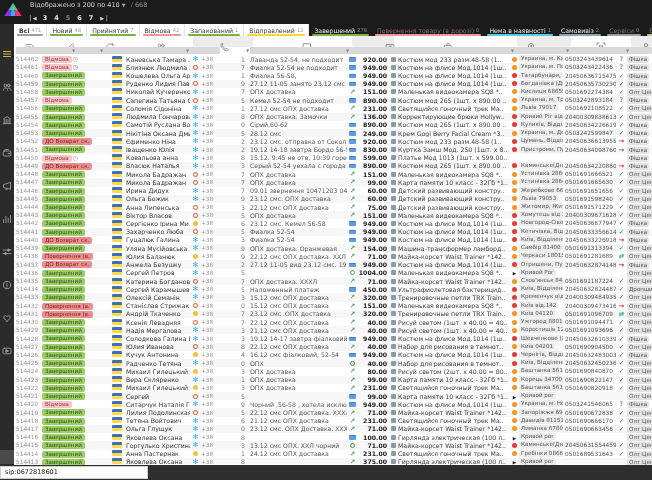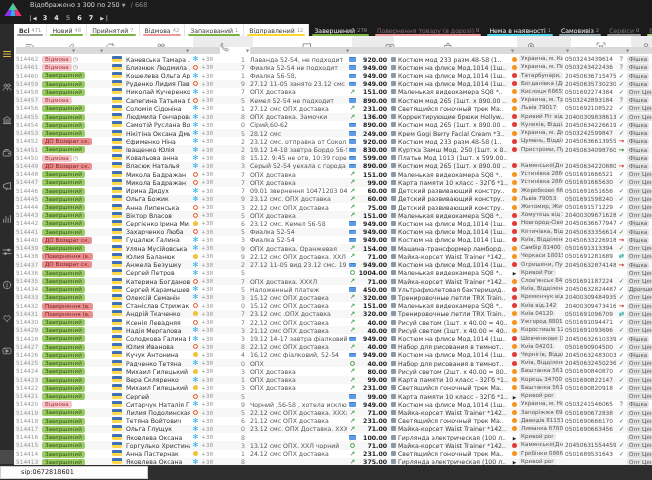--- a/index.html
+++ b/index.html
@@ -82,38 +82,38 @@
   .c-res{width:11px;text-align:center;font-weight:bold;}
   .r-ok{color:#2e7d32;font-size:6.5px;}
   .r-q{color:#9e9e9e;font-size:6.5px;}
   .r-ret{color:#c62828;font-size:6.5px;}
   .r-transit{color:#26a69a;font-size:6.5px;}
   .r-fwd{color:#2e7d32;font-size:6.5px;}
   .c-pr{width:26px;}
   .prchip{display:inline-block;background:#e3e3e3;border-radius:2px;padding:0 2px;font-size:5.6px;line-height:7px;color:#555;white-space:nowrap;}
   
   .bottombar{position:absolute;left:0;bottom:0;width:652px;height:15px;background:#2e2e2e;z-index:7;}
-  .sipbox{position:absolute;left:0;bottom:1px;width:148px;height:13px;background:#fdfdfd;border:1px solid #cfcfcf;font-size:6.5px;color:#222;line-height:11px;padding-left:20px;}
+  .sipbox{position:absolute;left:0;bottom:1px;width:148px;height:13px;background:#fdfdfd;border:1px solid #cfcfcf;font-size:6.5px;color:#222;line-height:11px;padding-left:4px;}
 </style>
 </head>
 <body>
 
 <div id="app">
 
   <div class="topbar">
     <div class="logo">
       <svg viewBox="0 0 20 12" width="22" height="13">
         <polygon points="10,0 2,12 7.5,12" fill="#8e2ff7"></polygon>
         <polygon points="10,0 7.5,12 12.5,12" fill="#2fb2f7"></polygon>
         <polygon points="10,0 12.5,12 18,12" fill="#f72f6e"></polygon>
         <polygon points="10,0 6,6.5 14,6.5" fill="#3be38a" opacity="0.85"></polygon>
       </svg>
     </div>
     <div class="tb-title">
-      <span>Відображено з 300 по 250</span>
+      <span>Відображено з 200 по 410</span>
       <span class="caret">▼</span>
       <span class="total">/ 668</span>
     </div>
     <div class="pag">
       <span class="skip">▏◀</span>
       <span id="pages" style="display: inline-flex; gap: 7px;">
           <span class="pg">3</span>
           <span class="pg">4</span>
           <span class="pg cur">5</span>
           <span class="pg">6</span>

